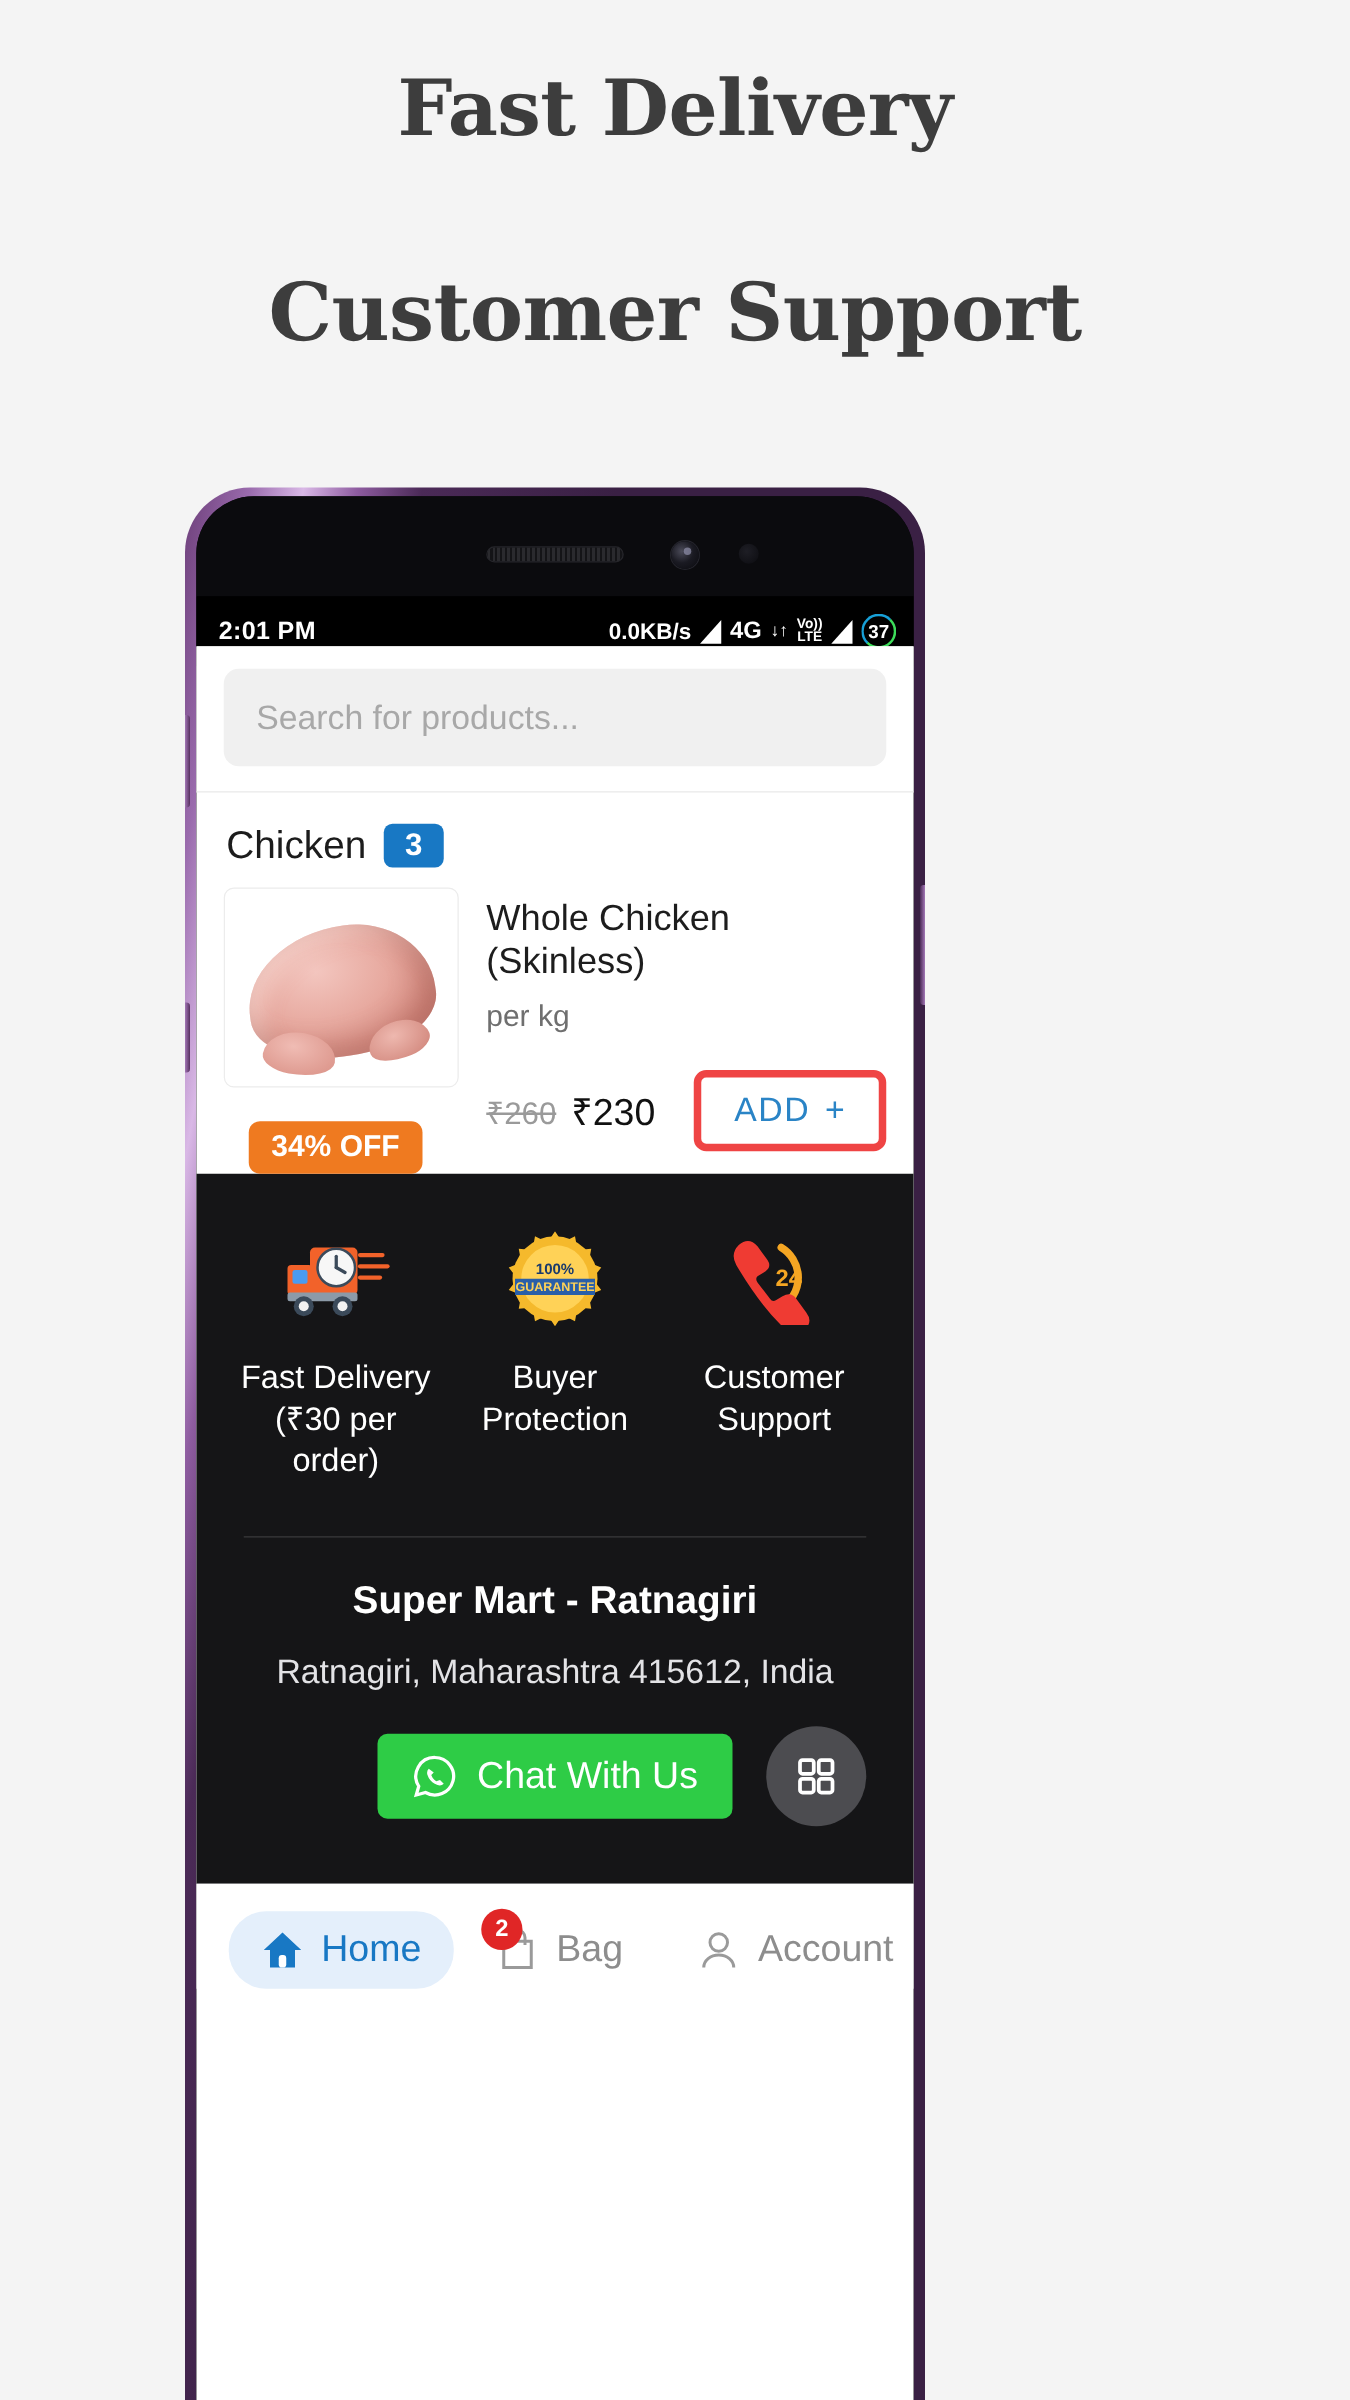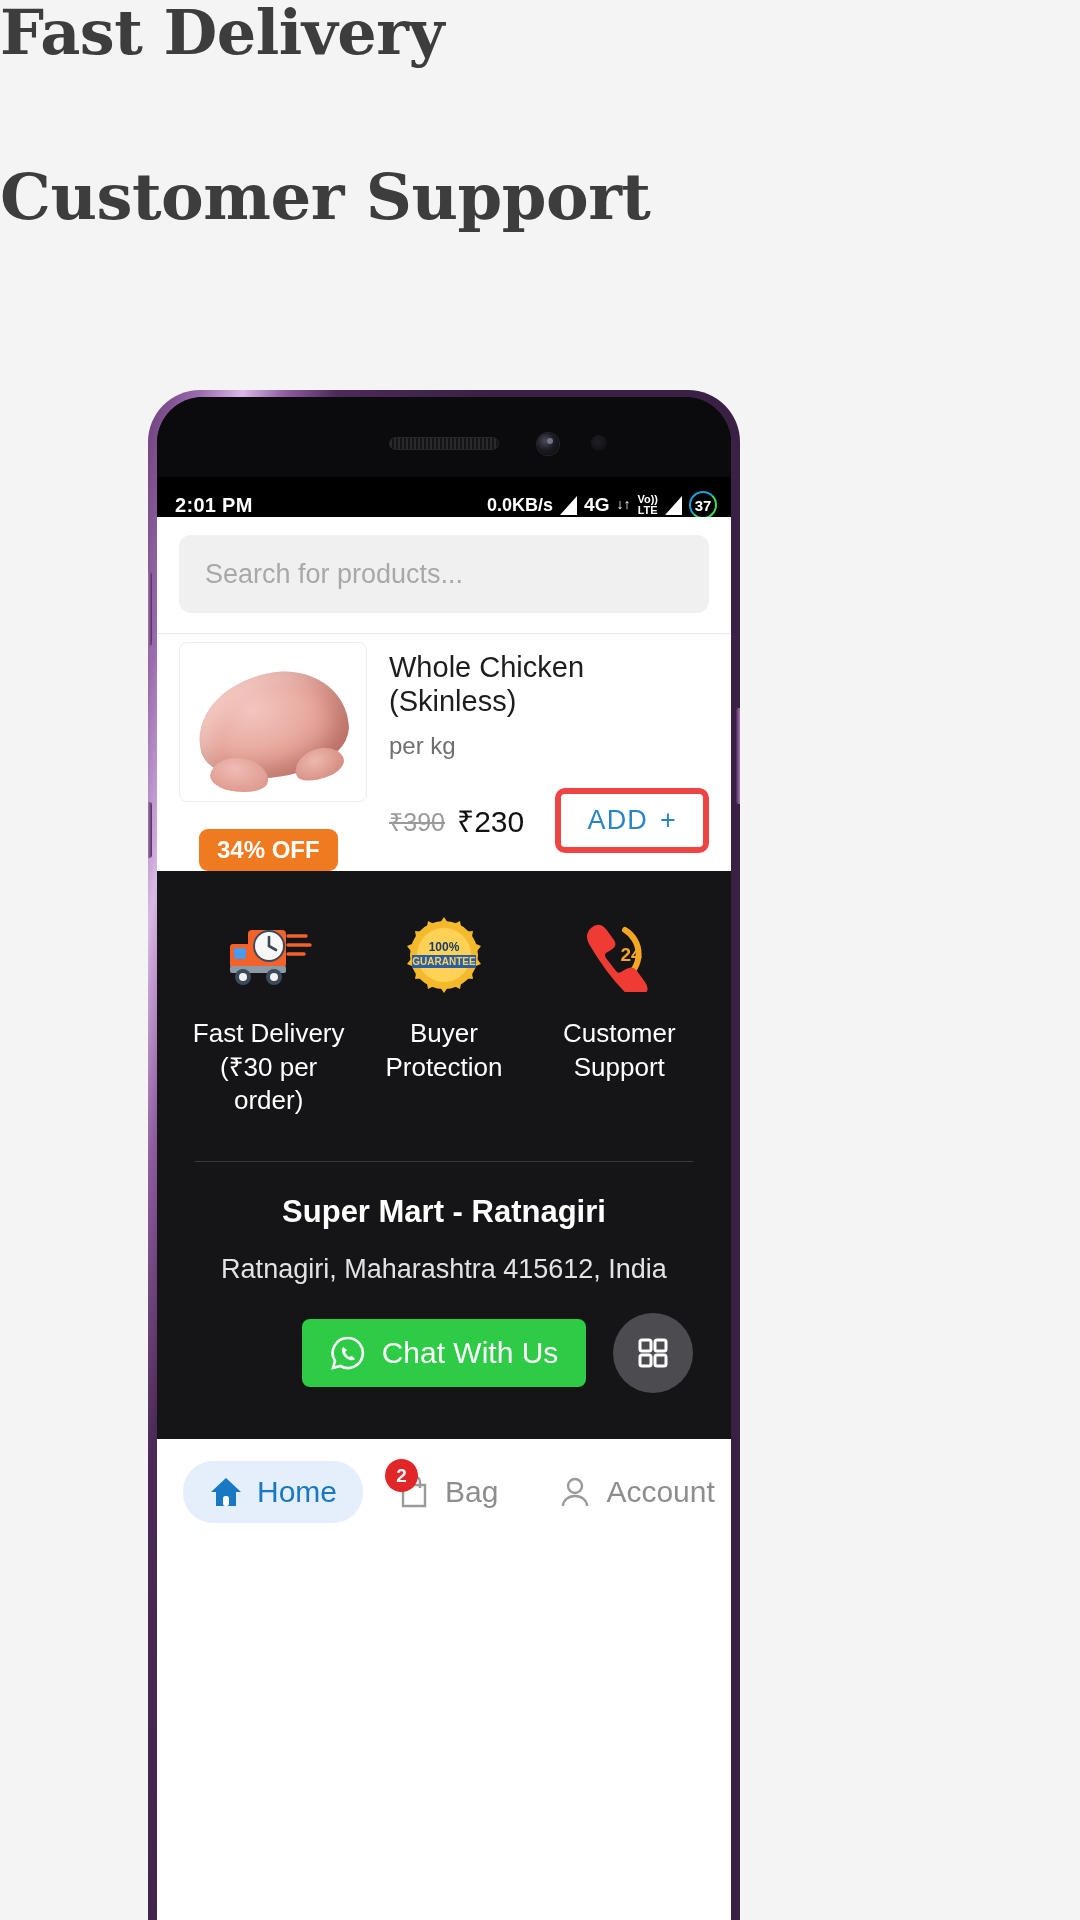--- a/index.html
+++ b/index.html
@@ -5,21 +5,21 @@
   * { margin:0; padding:0; box-sizing:border-box; }
   html,body { width:1080px; height:1920px; }
   body {
     background:#f4f4f4;
     font-family:"Liberation Sans", sans-serif;
     overflow:hidden;
     position:relative;
   }
 
   
-  .promo { width:1080px; }
+  .promo { width:1080px; padding-top:54px; text-align:center; }
   .promo h1 {
     font-family:"DejaVu Serif", serif;
     font-weight:bold;
     color:#3d3d3d;
     font-size:62px;
     letter-spacing:-0.5px;
     line-height:1.05;
   }
   .promo h1.line2 { margin-top:98px; font-size:64px; }
 
@@ -285,33 +285,37 @@
       </div>
 
       <div class="screen">
 
         <div class="search-zone">
           <div class="search-box">
             <input placeholder="Search for products..." style="">
           </div>
         </div>
 
+        <div class="cat-head">
+          <span class="cat-name">Chicken</span>
+          <span class="cat-badge">3</span>
+        </div>
 
         <div class="product">
           <div class="prod-img-wrap">
             <div class="prod-img">
               <div class="chicken"></div>
             </div>
             <div class="off-badge">34% OFF</div>
           </div>
           <div class="prod-info">
             <div class="prod-title">Whole Chicken (Skinless)</div>
             <div class="prod-unit">per kg</div>
             <div class="price-row">
-              <span class="price-old">₹390</span>
+              <span class="price-old">₹260</span>
               <span class="price-new">₹230</span>
               <button class="add-btn">
                 <span>ADD</span>
                 <span>+</span>
               </button>
             </div>
           </div>
         </div>
 
         <div class="dark">

